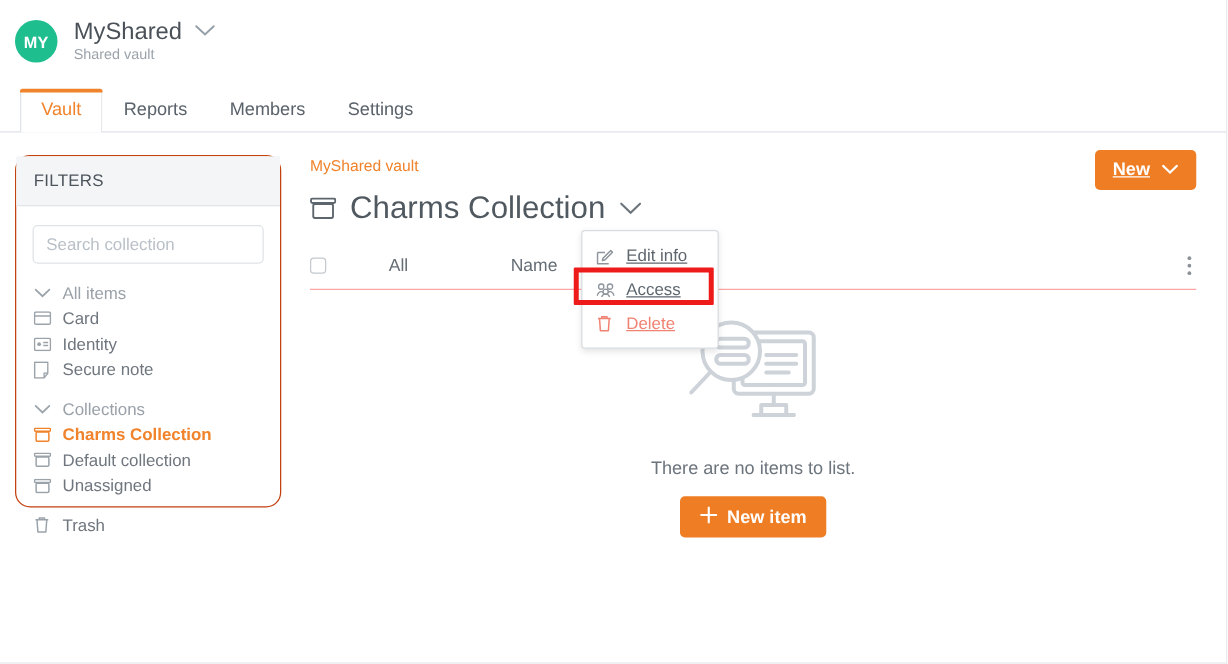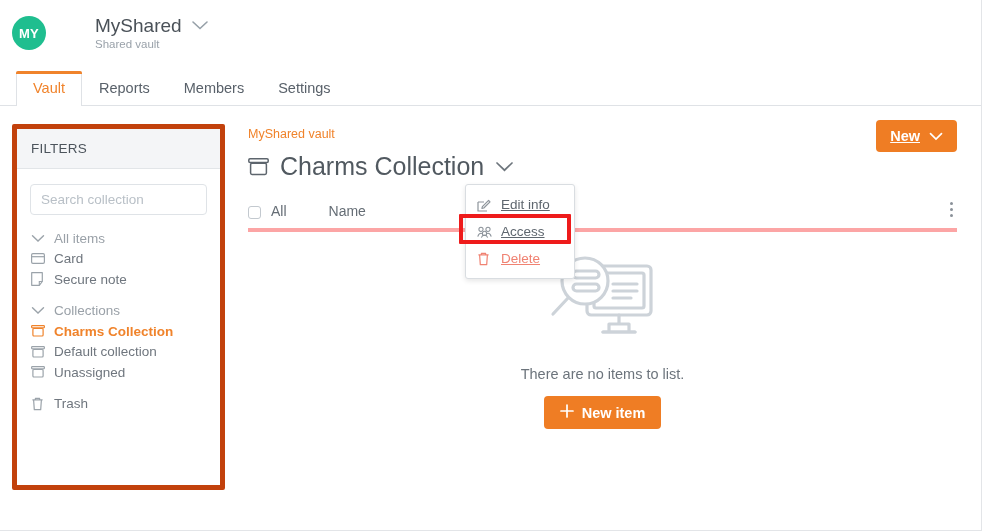--- a/index.html
+++ b/index.html
@@ -16,21 +16,20 @@
     border: 1px solid #e3e5e8;
     border-top: none;
     border-left: none;
   }
 
   
   .org-header {
     display: flex; align-items: center;
     padding: 10px 0 0 12px;
     height: 56px;
-    gap: 36px;
   }
   .avatar {
     width: 34px; height: 34px; border-radius: 50%;
     background: #1fbe8f;
     color: #ffffff;
     font-size: 13px; font-weight: 600;
     display: flex; align-items: center; justify-content: center;
     letter-spacing: .3px;
     flex: 0 0 auto;
   }
@@ -87,24 +86,24 @@
   .body-wrap {
     display: flex;
     padding: 18px 0 0 12px;
     height: 460px;
   }
 
   
   .sidebar {
     width: 213px;
     flex: 0 0 213px;
-    border: 5px solid #c2410c;
+    border: 1px solid #c2410c;
     background: #ffffff;
-    height: 366px;
-    border-radius: 2px;
+    height: 282px;
+    border-radius: 12px;
   }
   .filters-head {
     background: #f4f5f7;
     border-bottom: 1px solid #e2e5e8;
     padding: 12px 14px;
     font-size: 13.5px;
     color: #4c545c;
     letter-spacing: .2px;
   }
   .sb-inner { padding: 15px 13px 12px 13px; }
@@ -179,25 +178,26 @@
     font-size: 14.5px;
     font-weight: 600;
     display: flex; align-items: center; gap: 9px;
     cursor: pointer;
     font-family: "Liberation Sans", sans-serif;
     text-decoration: underline;
   }
 
   
   .tbl-head {
-    display: flex; align-items: flex-end;
+    display: flex; align-items: center;
     margin-top: 21px;
     height: 30px;
-    border-bottom: 4px solid #fca5a5;
+    border-bottom: 1px solid #fca5a5;
     padding-bottom: 9px;
+    gap: 40px;
   }
   .chk {
     width: 13px; height: 13px;
     border: 1px solid #c3c9cf;
     border-radius: 3px;
     background: #fff;
     cursor: pointer;
     flex: 0 0 13px;
   }
   .th-all { margin-left: 10px; font-size: 14px; color: #656d75; }
@@ -322,20 +322,30 @@
           <div class="nav-item">
             <span class="nav-ico">
               <svg width="14" height="11" viewBox="0 0 14 11">
                   <rect x="0.6" y="0.6" width="12.8" height="9.8" rx="1.3" stroke="#9ba3aa" stroke-width="1.2" fill="none"></rect>
                   <path d="M0.6 3.7 H13.4" stroke="#9ba3aa" stroke-width="1.2"></path>
                 </svg>
             </span>
             <span class="nav-lbl">Card</span>
           </div>
 
+          <div class="nav-item">
+            <span class="nav-ico">
+              <svg width="14" height="11" viewBox="0 0 14 11">
+                  <rect x="0.6" y="0.6" width="12.8" height="9.8" rx="1.3" stroke="#9ba3aa" stroke-width="1.2" fill="none"></rect>
+                  <circle cx="4.3" cy="5.3" r="1.5" fill="#9ba3aa"></circle>
+                  <path d="M7.6 4 H11.5 M7.6 6.4 H11.5" stroke="#9ba3aa" stroke-width="1.1"></path>
+                </svg>
+            </span>
+            <span class="nav-lbl">Identity</span>
+          </div>
 
           <div class="nav-item">
             <span class="nav-ico">
               <svg width="12" height="14" viewBox="0 0 12 14">
                   <path d="M0.7 0.7 H11.3 V9.5 L8.3 13.3 H0.7 Z" stroke="#9ba3aa" stroke-width="1.2" fill="none" stroke-linejoin="round"></path>
                   <path d="M8.3 13.3 V9.5 H11.3" stroke="#9ba3aa" stroke-width="1.1" fill="none"></path>
                 </svg>
             </span>
             <span class="nav-lbl">Secure note</span>
           </div>

